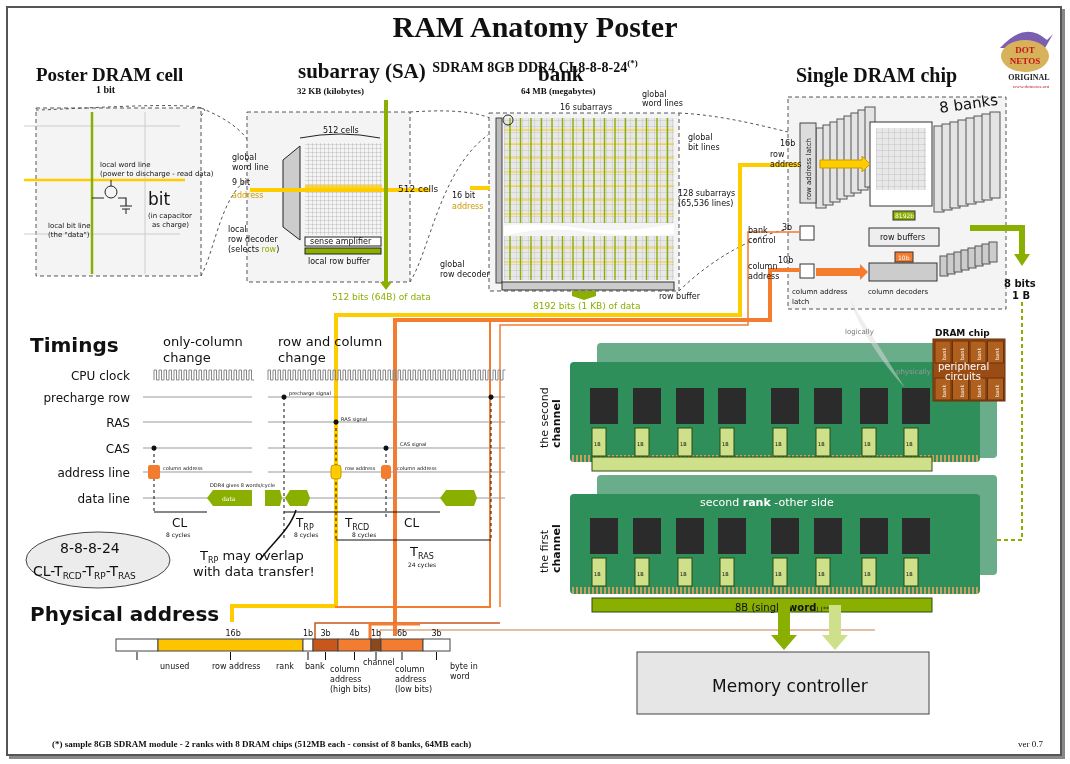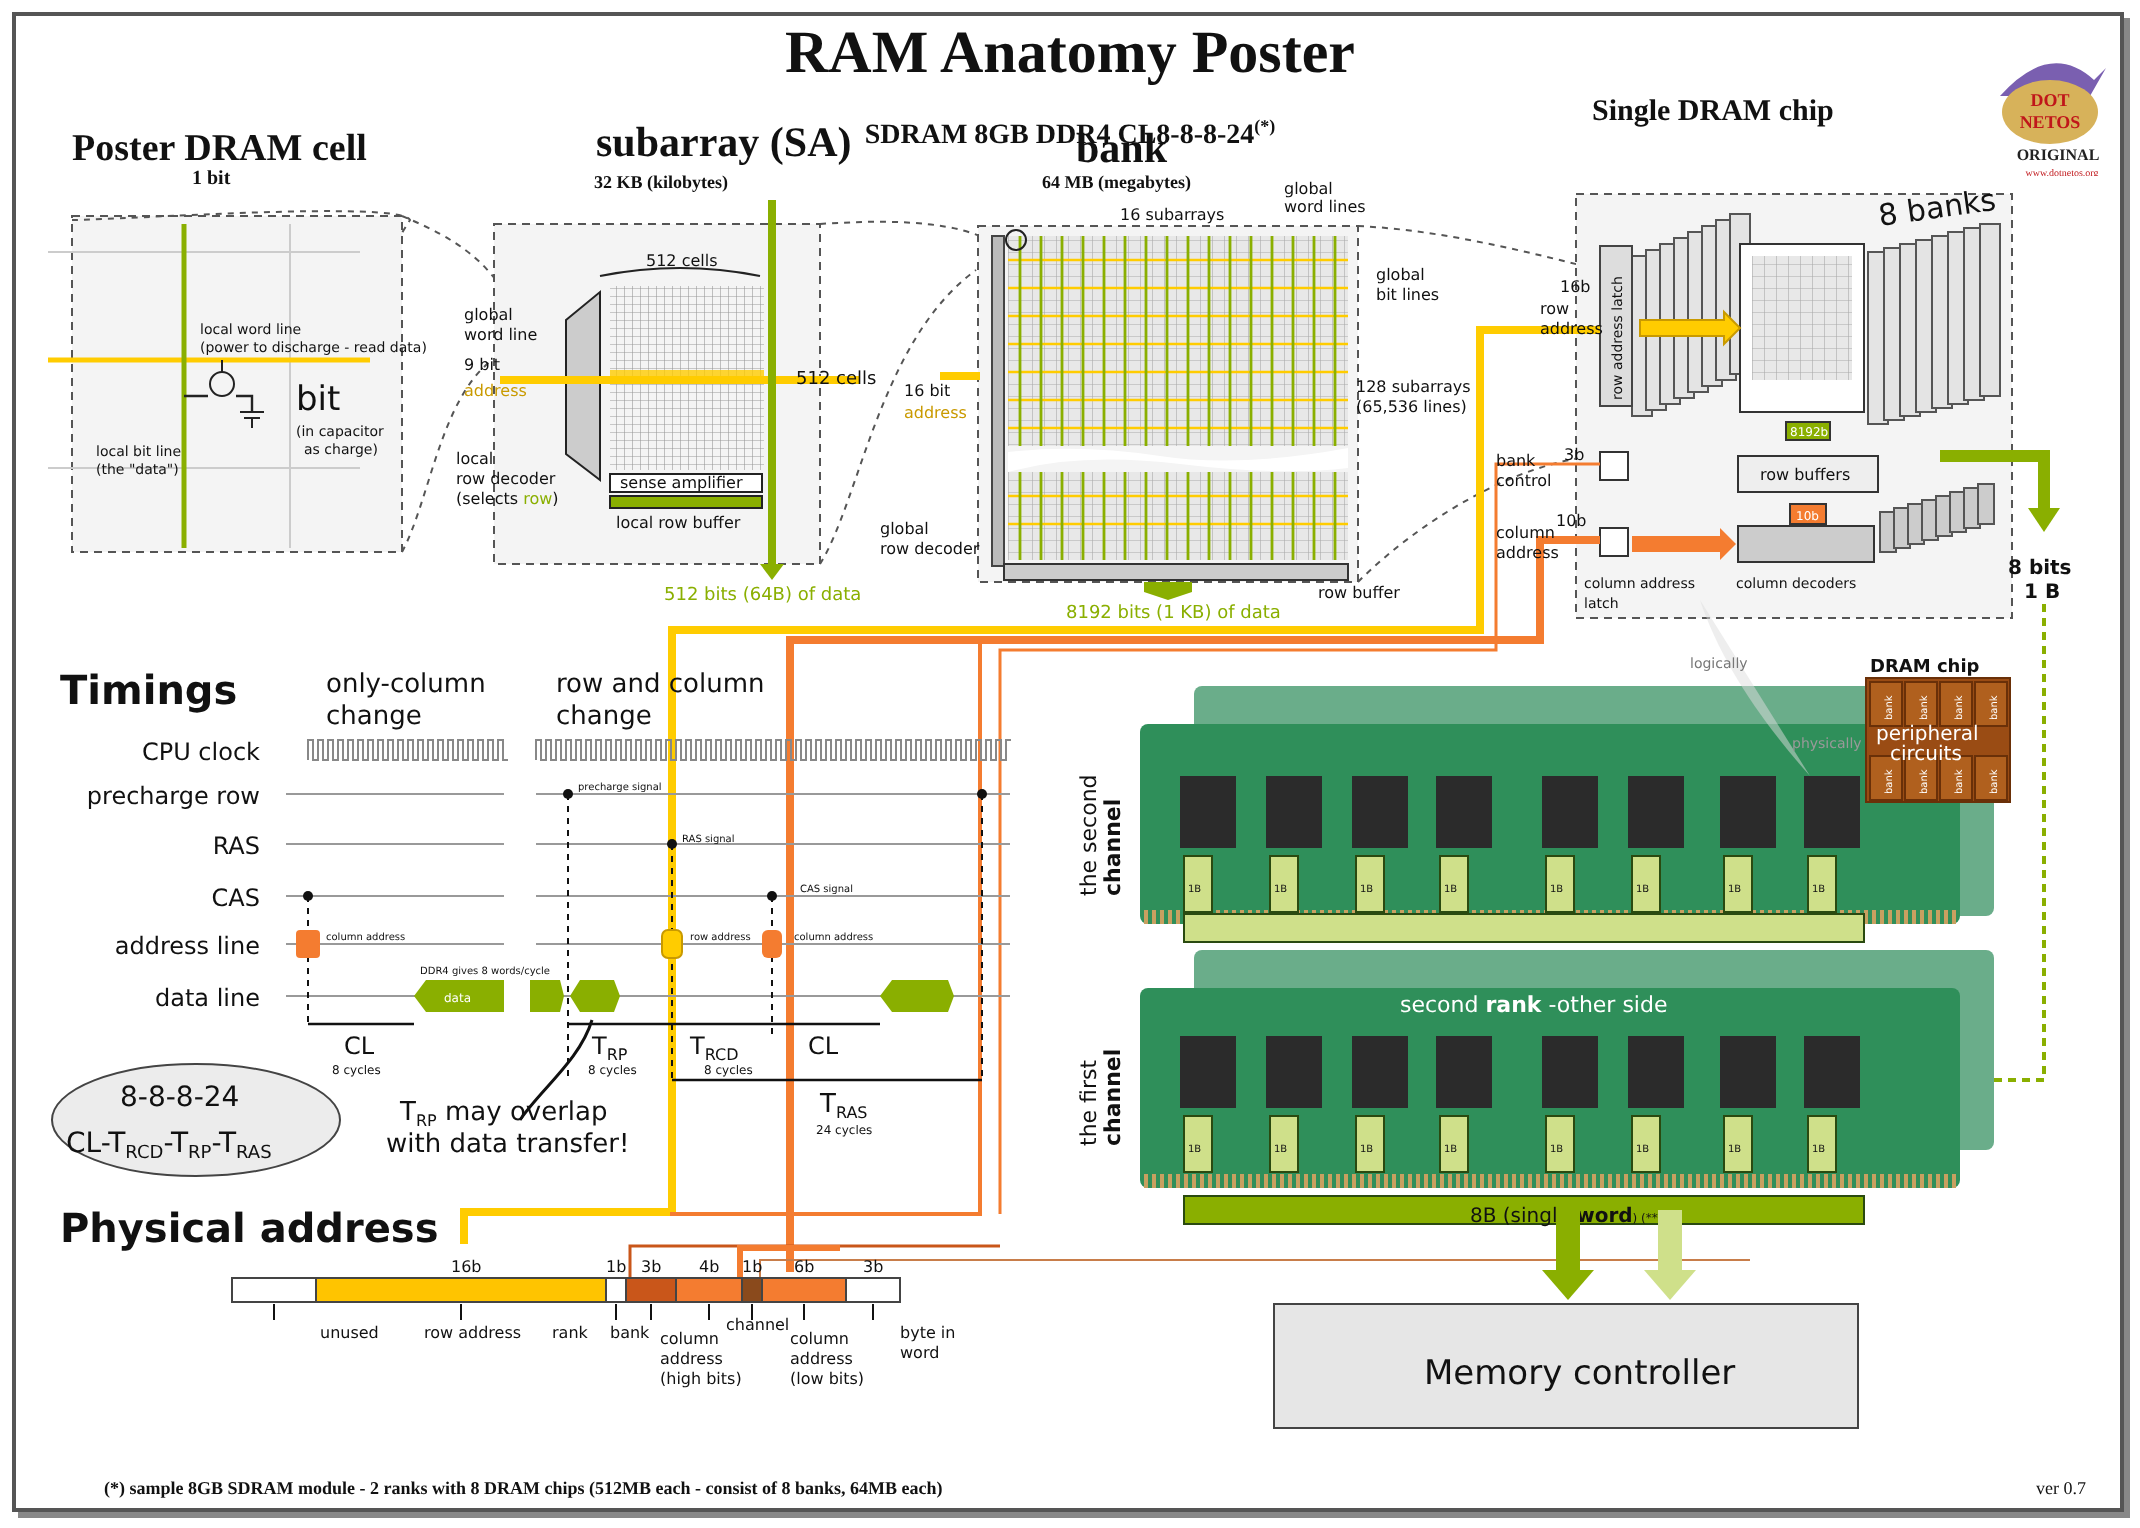--- a/index.html
+++ b/index.html
@@ -31,21 +31,21 @@
     <text x="46" y="70" text-anchor="middle" font-size="5" fill="#c0161a">www.dotnetos.org</text>
   </svg>
 </div>
 
 <div class="abs title" style="left:36px;top:64px;font-size:19px;">Poster DRAM cell</div>
 <div class="abs" style="left:96px;top:84px;font-size:10px;font-weight:bold;">1 bit</div>
 <div class="abs title" style="left:278px;top:59px;font-size:21px;margin-left:20px;">subarray (SA)</div>
 <div class="abs" style="left:297px;top:86px;font-size:9px;font-weight:bold;">32 KB (kilobytes)</div>
 <div class="abs title" style="left:538px;top:62px;font-size:21px;">bank</div>
 <div class="abs" style="left:521px;top:86px;font-size:9px;font-weight:bold;">64 MB (megabytes)</div>
-<div class="abs title" style="left:796px;top:48px;font-size:15px;text-align:right;">Single DRAM chip</div>
+<div class="abs title" style="left:796px;top:64px;font-size:20px;text-align:right;">Single DRAM chip</div>
 <div class="abs" style="left:872px;top:88px;font-size:9px;font-weight:bold;margin-top:32px;">512 MB</div>
 
 <svg width="1070" height="764">
   <defs>
     <pattern id="grid" width="4" height="4" patternUnits="userSpaceOnUse">
         <path d="M0 0H4M0 0V4" stroke="#999" stroke-width="0.6"></path>
       </pattern>
     <pattern id="bankgrid" width="6" height="6" patternUnits="userSpaceOnUse">
         <rect width="6" height="6" fill="#e8e8e8"></rect>
         <path d="M0 0H6M0 0V6" stroke="#aaa" stroke-width="0.6"></path>

